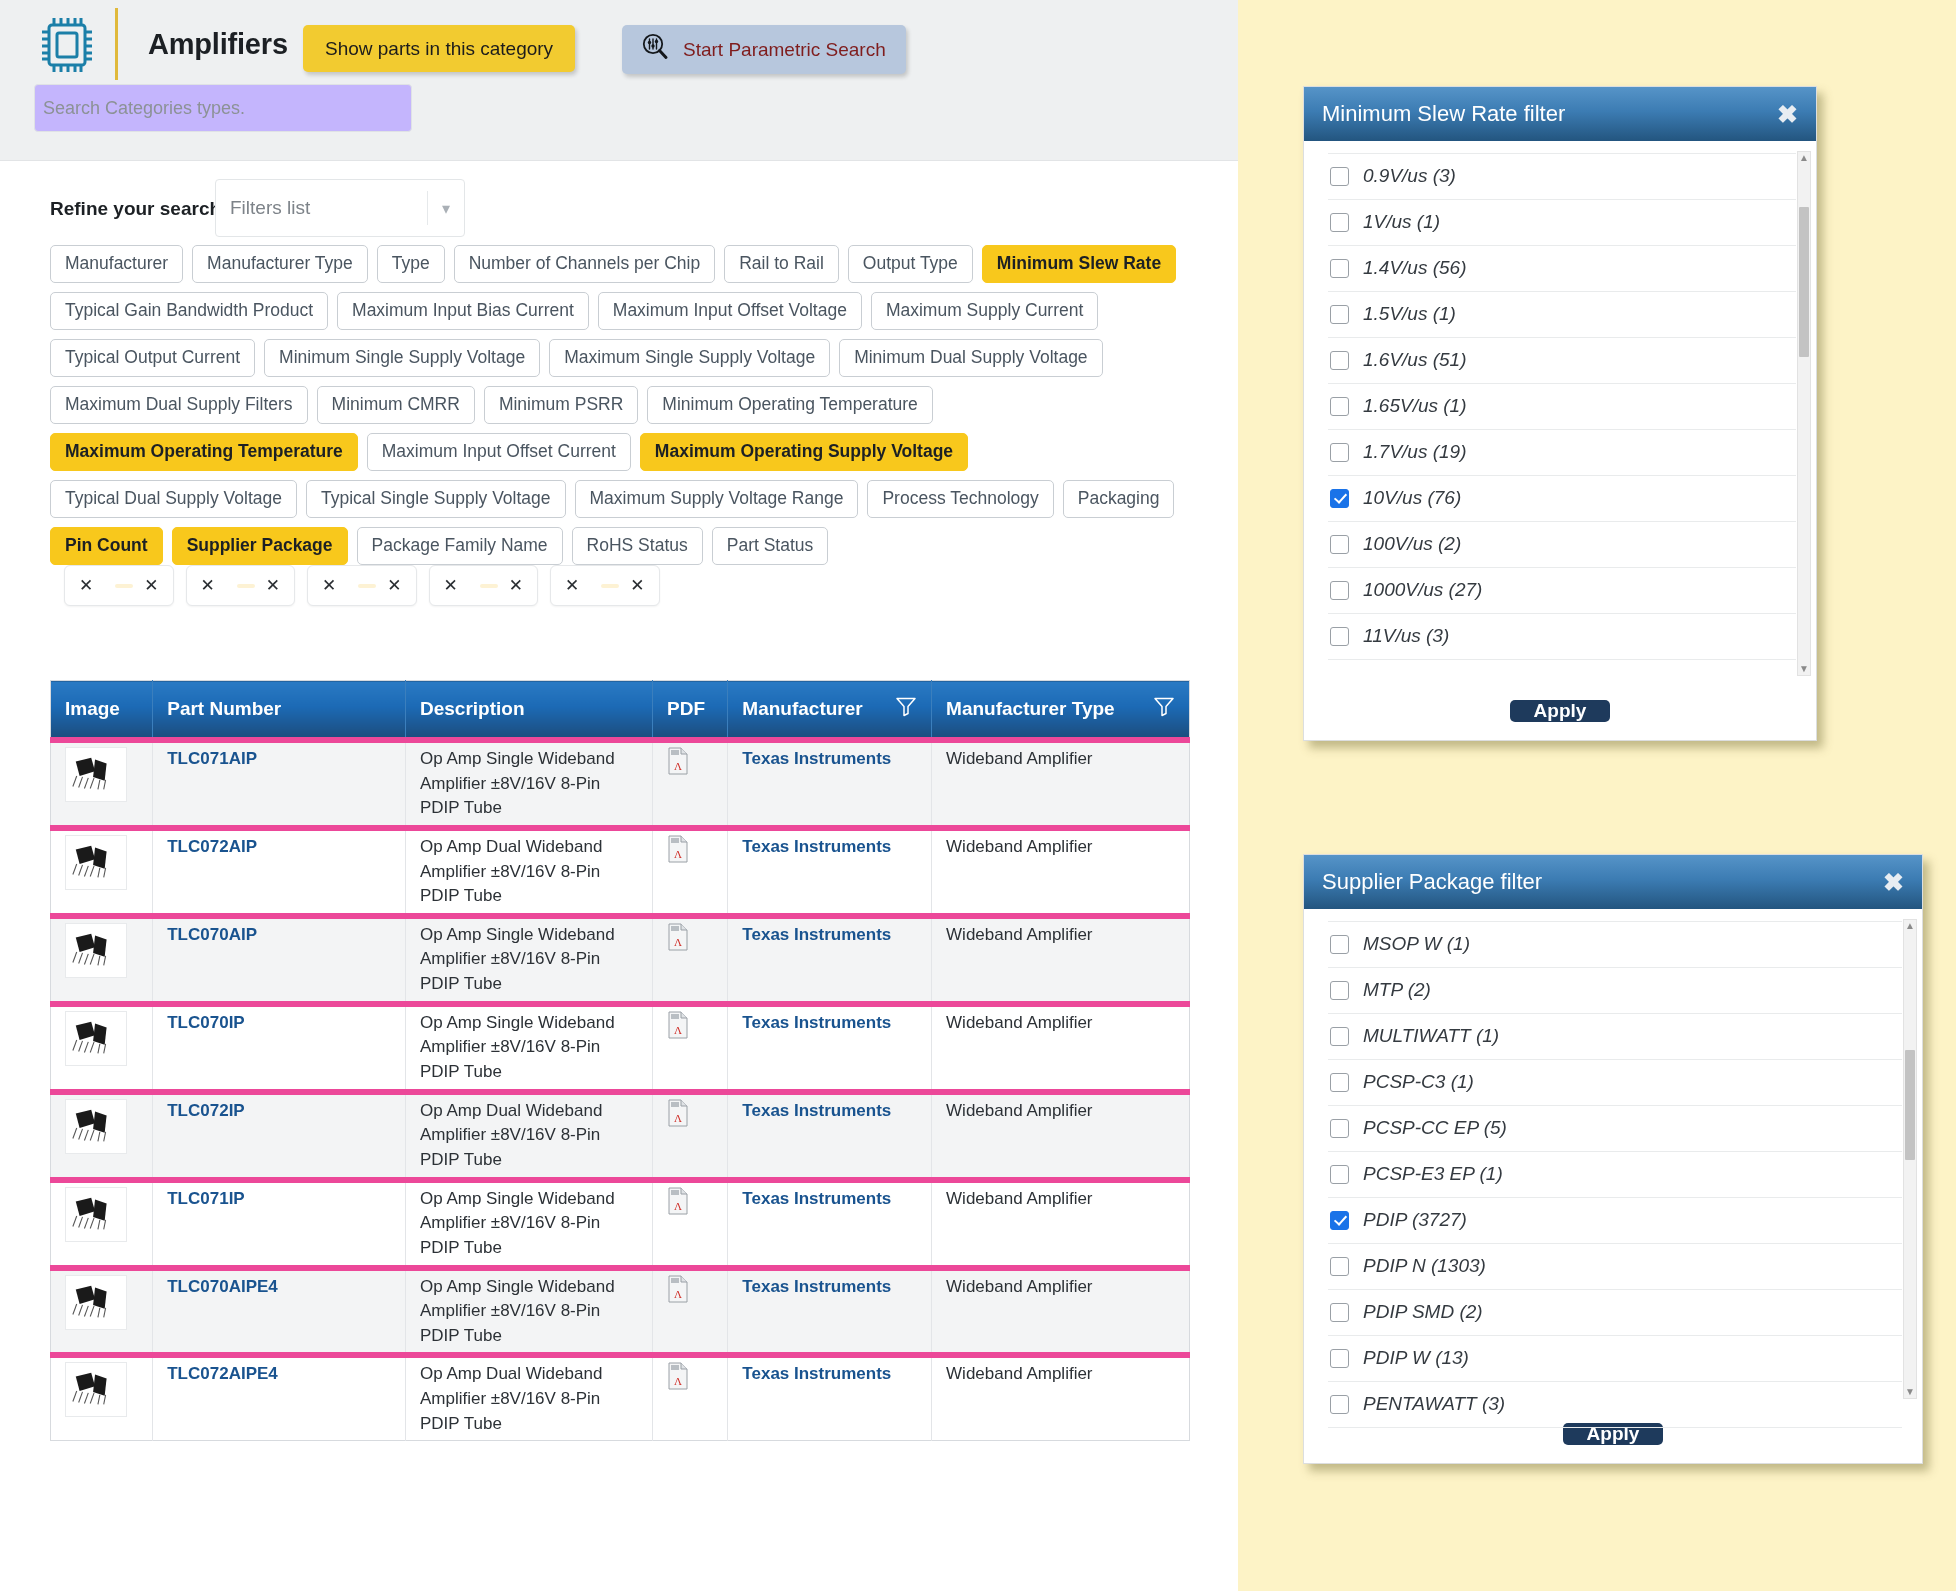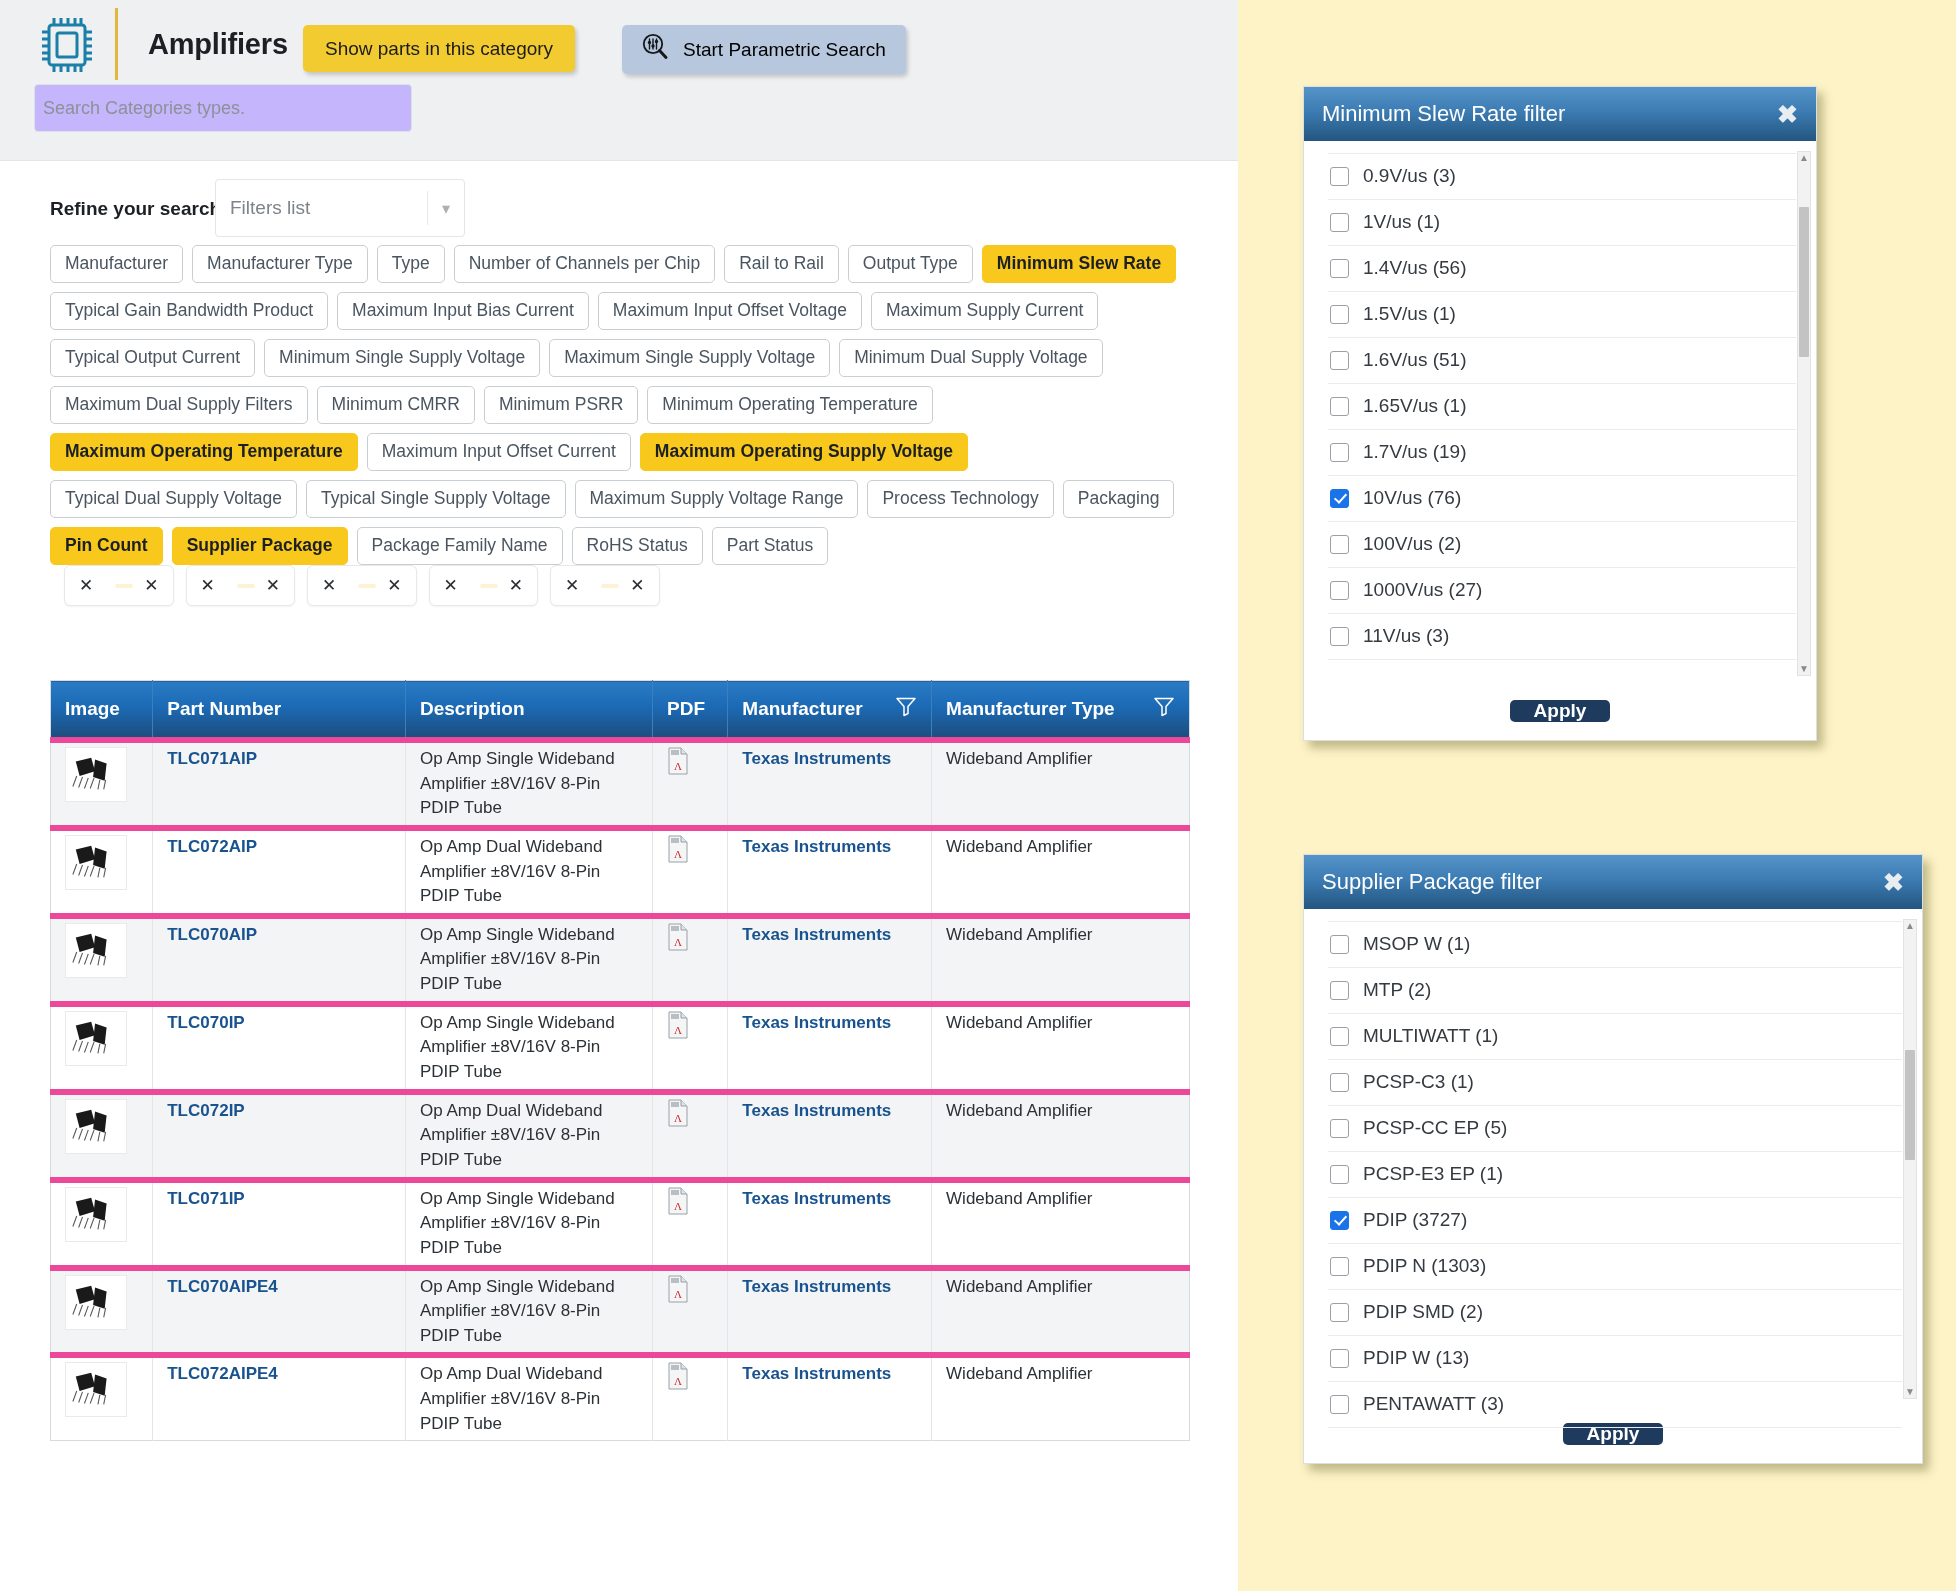--- a/index.html
+++ b/index.html
@@ -32,21 +32,21 @@
   #show-parts-btn{
     position:absolute; left:303px; top:25px; height:47px;
     background:#f2cb30; border:none; border-radius:5px;
     padding:0 22px; font-size:19px; color:#1c1c1c;
     font-family:"Liberation Sans", sans-serif; font-weight:500;
     box-shadow:2px 3px 4px rgba(0,0,0,.18); cursor:pointer;
   }
   #param-search-btn{
     position:absolute; left:622px; top:25px; height:49px;
     background:#b7c7dd; border:none; border-radius:5px;
-    padding:0 20px 0 18px; font-size:19px; color:#000000;
+    padding:0 20px 0 18px; font-size:19px; color:#7f1d1d;
     font-family:"Liberation Sans", sans-serif;
     box-shadow:2px 3px 4px rgba(0,0,0,.18); cursor:pointer;
     display:flex; align-items:center; gap:13px;
   }
   #cat-search{
     position:absolute; left:34px; top:84px; width:378px; height:48px;
     border:1px solid #dfe2e5; border-radius:4px; background:#c4b5fd;
     padding:0 8px; font-size:18px; color:#555;
     font-family:"Liberation Sans", sans-serif; outline:none;
   }
@@ -135,21 +135,21 @@
     border:1px solid #dcdedf;
   }
   .fp-header{
     height:54px;
     background:linear-gradient(180deg,#5694c8 0%,#3c7cb3 45%,#23557f 100%);
     display:flex; align-items:center; padding:0 18px;
   }
   .fp-title{ color:#fff; font-size:22px; flex:1; }
   .fp-close{ color:#e8edf2; font-size:25px; cursor:pointer; line-height:1; font-weight:bold; }
   .fp-body{ position:relative; padding:12px 0 0; }
-  .fp-list{ margin:0 20px 12px 24px; }
+  .fp-list{ margin:0 20px 12px 24px;font-style:italic; }
   .fp-item{
     display:flex; align-items:center; gap:14px;
     border-bottom:1px solid #e9ebec; padding:11px 2px 12px;
     font-size:19px; color:#343a40; cursor:pointer;
   }
   .fp-item:first-child{ border-top:1px solid #e9ebec; }
   .cb{
     width:19px; height:19px; border:1.6px solid #9aa0a6; border-radius:3px;
     background:#fff; flex:none; position:relative;
   }

